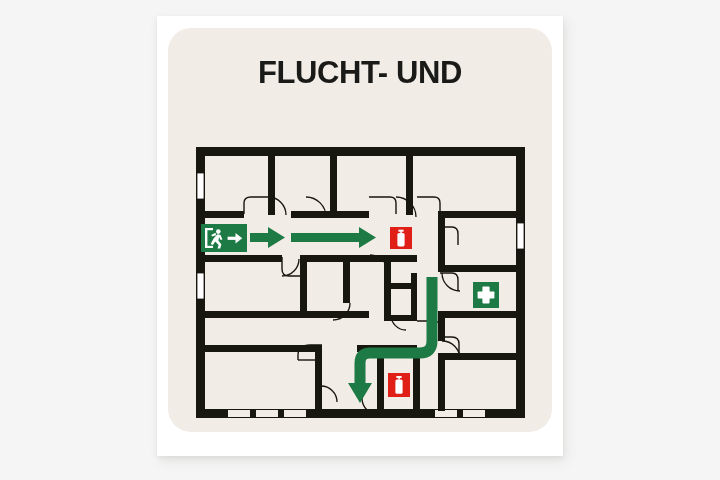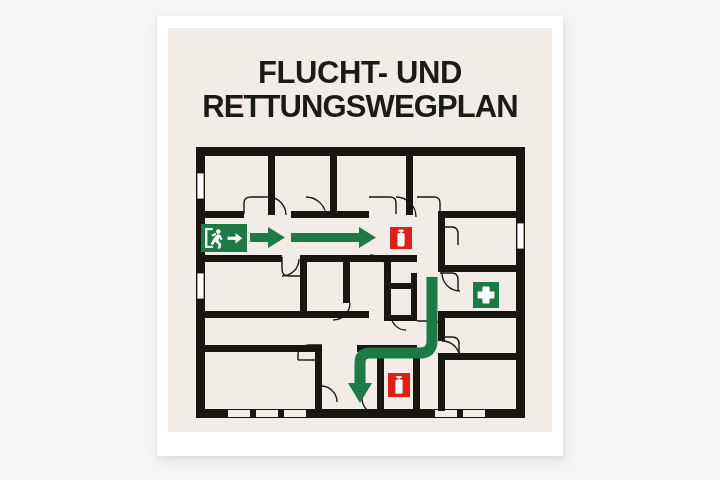--- a/index.html
+++ b/index.html
@@ -31,20 +31,21 @@
     box-shadow: 3px 5px 11px rgba(120,115,110,0.13),
                 0px 2px 4px rgba(120,115,110,0.10);
   }
   .poster-sheet {
     position: absolute;
     left: 11px;
     top: 12px;
     width: 384px;
     height: 404px;
     background: #f2ece6;
+    border-radius: 23px;
   }
   
   .poster-title {
     position: absolute;
     left: 0;
     top: 28px;
     width: 384px;
     text-align: center;
     color: #1a1a18;
     font-family: "Liberation Sans", sans-serif;
@@ -83,21 +84,20 @@
 </head>
 <body style="background: rgb(245, 245, 245);">
 
 <div id="stage">
 
   <div class="poster-frame" style="background: rgb(255, 255, 255);">
     <div class="poster-sheet" style="background: rgb(242, 236, 230);">
 
       <div class="poster-title" style="color: rgb(26, 26, 24);">
         <span class="ln ln1">FLUCHT- UND</span>
-        <span class="ln ln2">RETTUNGSWEGPLAN</span>
       </div>
 
       <div class="floorplan-wrap">
         <svg width="333" height="275" viewBox="0 0 333 275" xmlns="http://www.w3.org/2000/svg">
 
           <rect x="0" y="0" width="333" height="275" fill="#f2ece6"></rect>
 
           <g fill="#17160f">
 
             <rect x="2" y="2" width="329" height="9"></rect>

